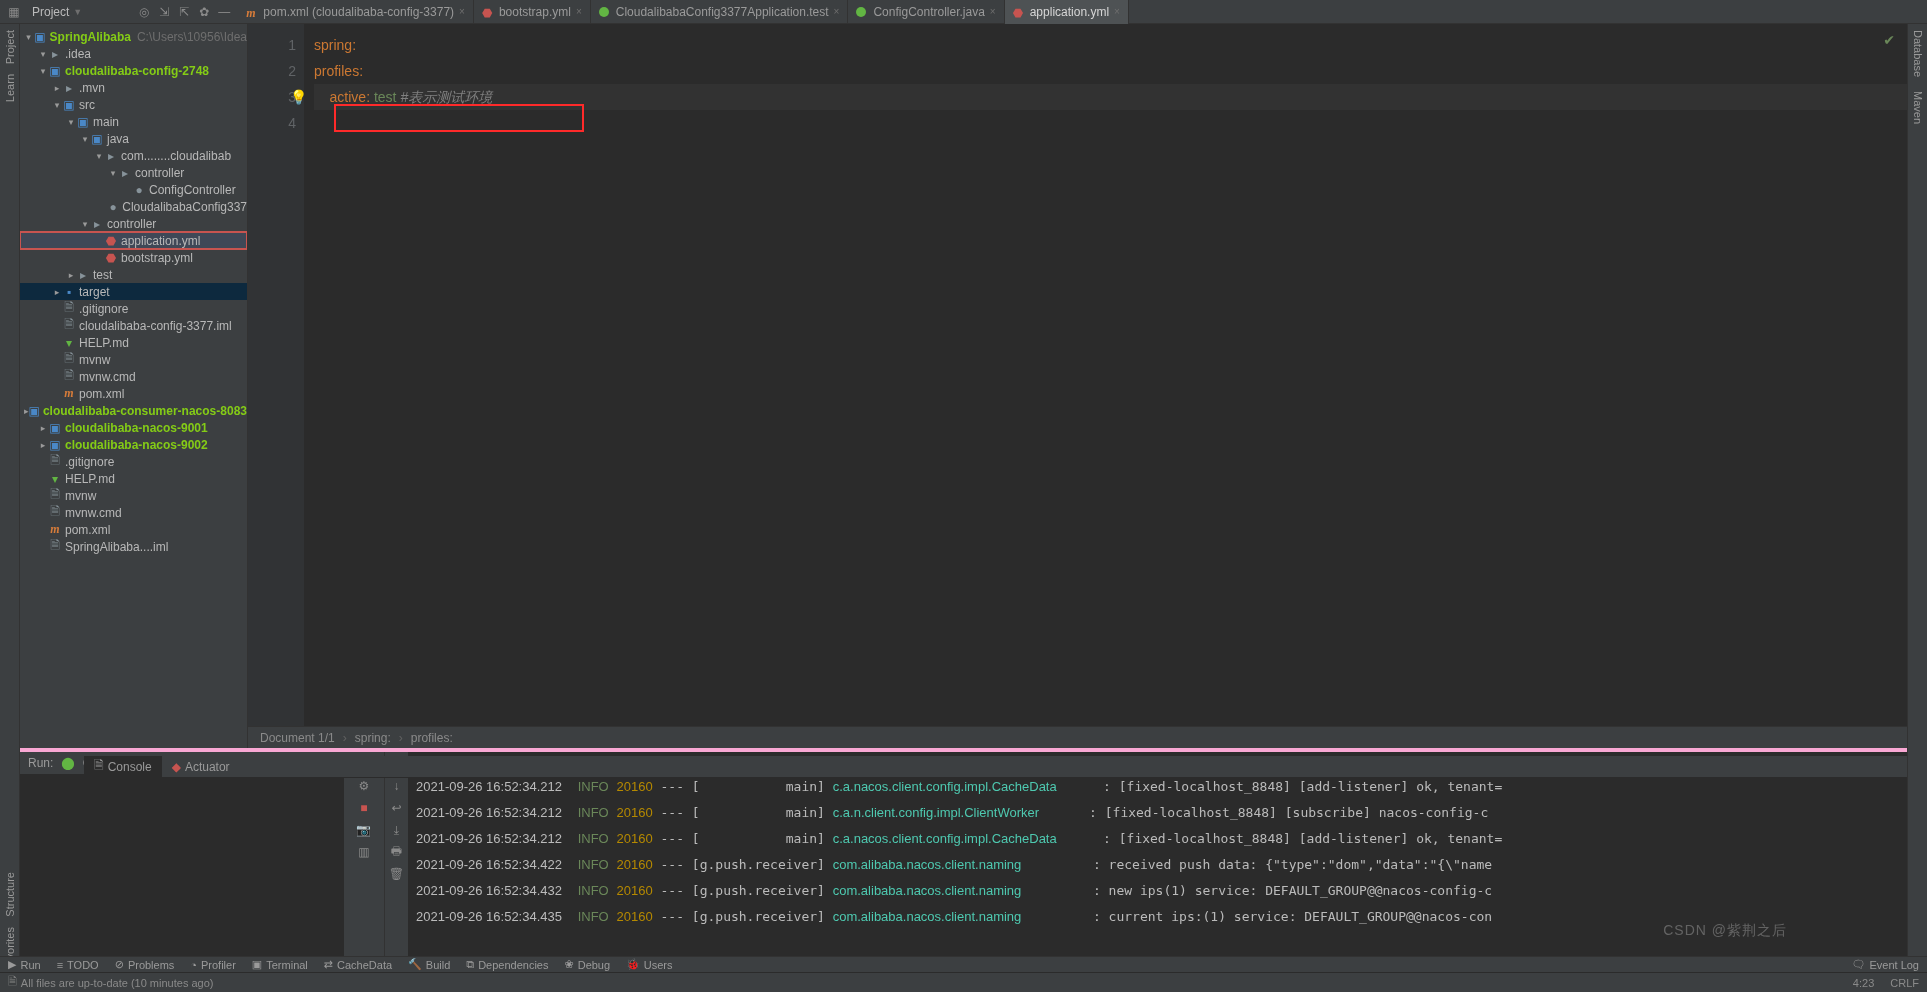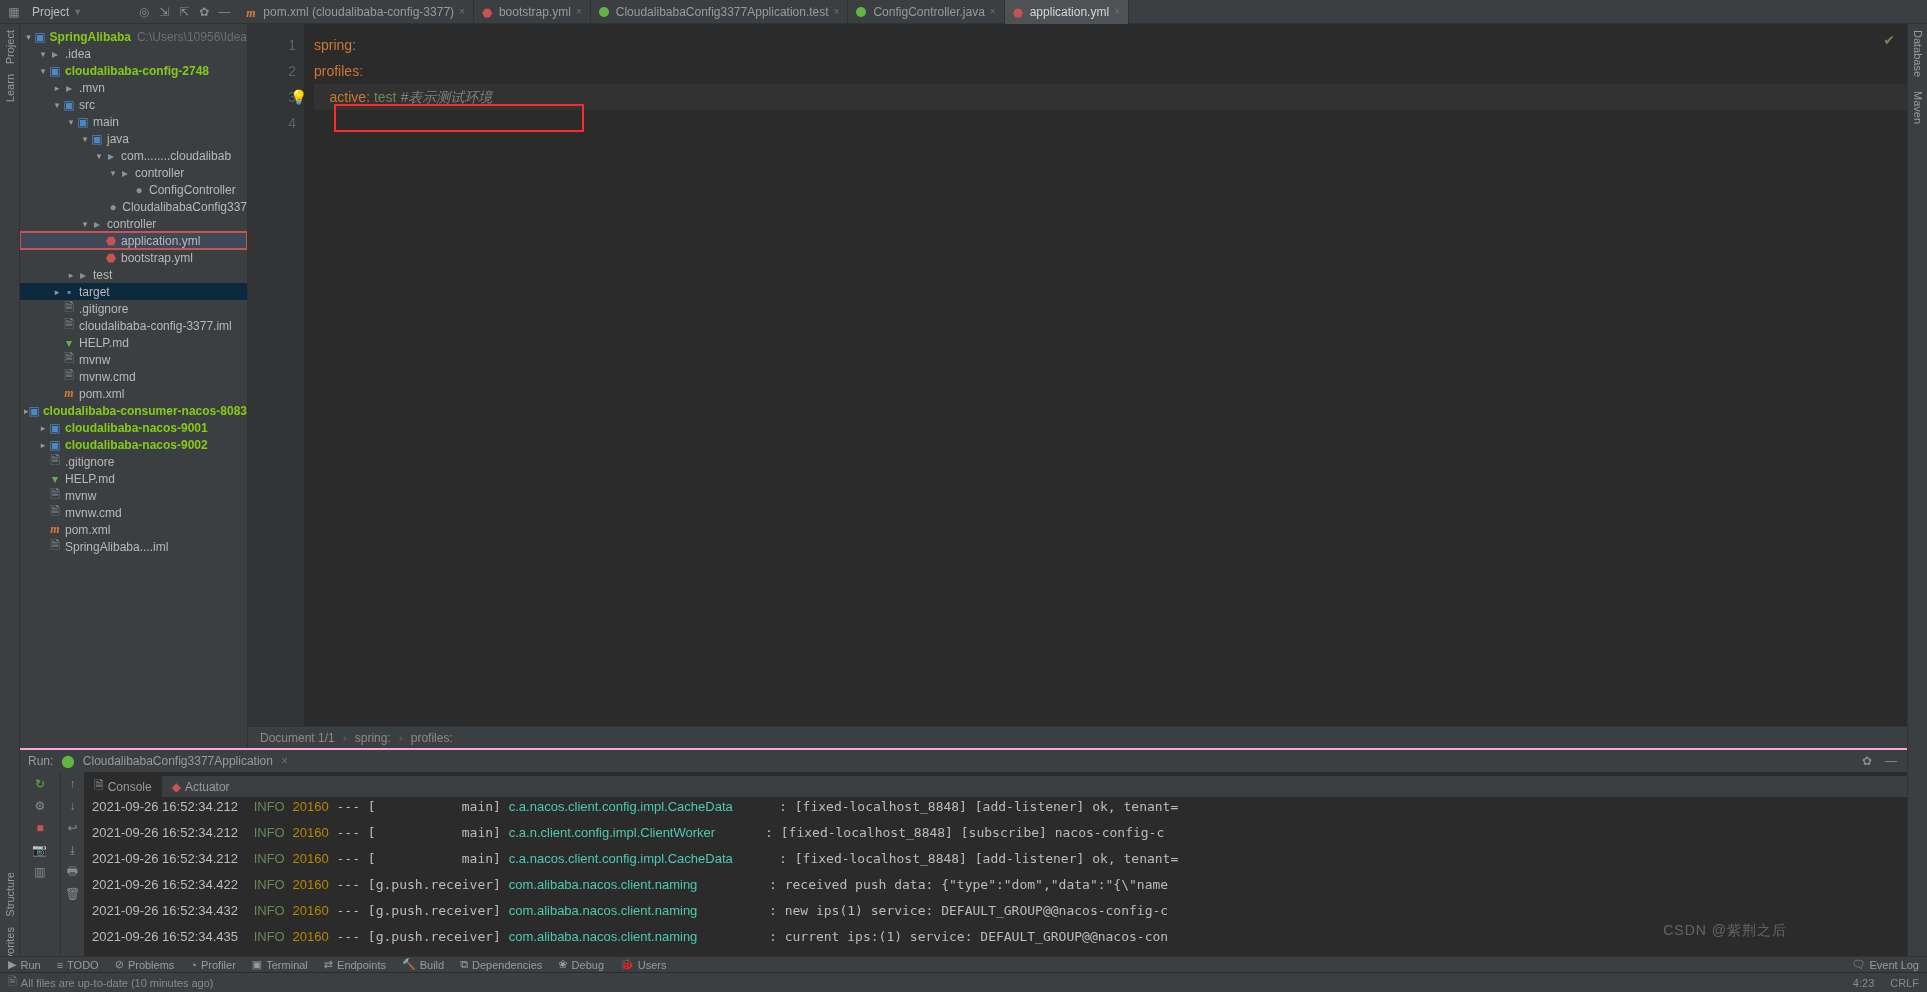--- a/index.html
+++ b/index.html
@@ -42,21 +42,21 @@
 .ckey{color:#cc7832}
 .cval{color:#6a8759}
 .ccom{color:#808080;font-style:italic}
 .cline{display:block}
 .hl-line{background:#323232}
 .red-box{position:absolute;border:2px solid #ff2a2a;pointer-events:none}
 .bulb{position:absolute;left:-24px;color:#f2c55c;font-size:14px}
 .ed-status{height:22px;background:#3c3f41;border-top:1px solid #323232;display:flex;align-items:center;padding:0 12px;color:#8a8a8a;gap:8px}
 .crumb-sep{color:#606060}
 .check{position:absolute;right:12px;top:8px;color:#6a8759;font-size:14px}
-.run-panel{position:absolute;left:20px;right:20px;bottom:36px;height:208px;background:#2b2b2b;border-top:2px solid #f9a8d4;display:flex;flex-direction:column}
+.run-panel{position:absolute;left:20px;right:20px;bottom:36px;height:208px;background:#2b2b2b;border-top:4px solid #f9a8d4;display:flex;flex-direction:row}
 .run-hdr{height:22px;background:#3c3f41;display:flex;align-items:center;padding:0 8px;color:#9a9a9a;gap:8px}
 .run-tabs{height:22px;background:#3c3f41;display:flex;align-items:center;border-bottom:1px solid #2b2b2b}
 .run-tab{padding:0 10px;height:22px;display:flex;align-items:center;gap:4px;color:#9a9a9a;cursor:pointer}
 .run-tab.active{background:#2b2b2b}
 .run-body{display:flex;flex:1;overflow:hidden}
 .run-side{width:40px;background:#3c3f41;display:flex;flex-direction:column;align-items:center;padding-top:4px;gap:6px}
 .run-side2{width:24px;background:#3c3f41;display:flex;flex-direction:column;align-items:center;padding-top:4px;gap:6px;border-left:1px solid #323232}
 .console{flex:1;font-family:Consolas,monospace;font-size:13px;line-height:26px;padding:2px 8px;color:#bbb;overflow:hidden;white-space:pre}
 .log-info{color:#6a8759}
 .log-pid{color:#b58900}
@@ -390,21 +390,21 @@
 <span>2021-09-26 16:52:34.435</span>  <span class="log-info">INFO</span> <span class="log-pid">20160</span> --- [g.push.receiver] <span class="log-cls">com.alibaba.nacos.client.naming         </span>     : current ips:(1) service: DEFAULT_GROUP@@nacos-con</div>
   </div>
 </div>
 
 <div class="bottom-bar">
   <span class="bb-item">▶ <span>Run</span></span>
   <span class="bb-item">≡ <span>TODO</span></span>
   <span class="bb-item">⊘ <span>Problems</span></span>
   <span class="bb-item">◔ <span>Profiler</span></span>
   <span class="bb-item">▣ <span>Terminal</span></span>
-  <span class="bb-item">⇄ <span>Endpoints</span></span>
+  <span class="bb-item">⇄ <span>CacheData</span></span>
   <span class="bb-item">🔨 <span>Build</span></span>
   <span class="bb-item">⧉ <span>Dependencies</span></span>
   <span class="bb-item">❀ <span>Debug</span></span>
   <span class="bb-item">🐞 <span>Users</span></span>
   <span class="bb-right">
     <span class="bb-item">🗨 <span>Event Log</span></span>
   </span>
 </div>
 
 <div class="status-bar">

